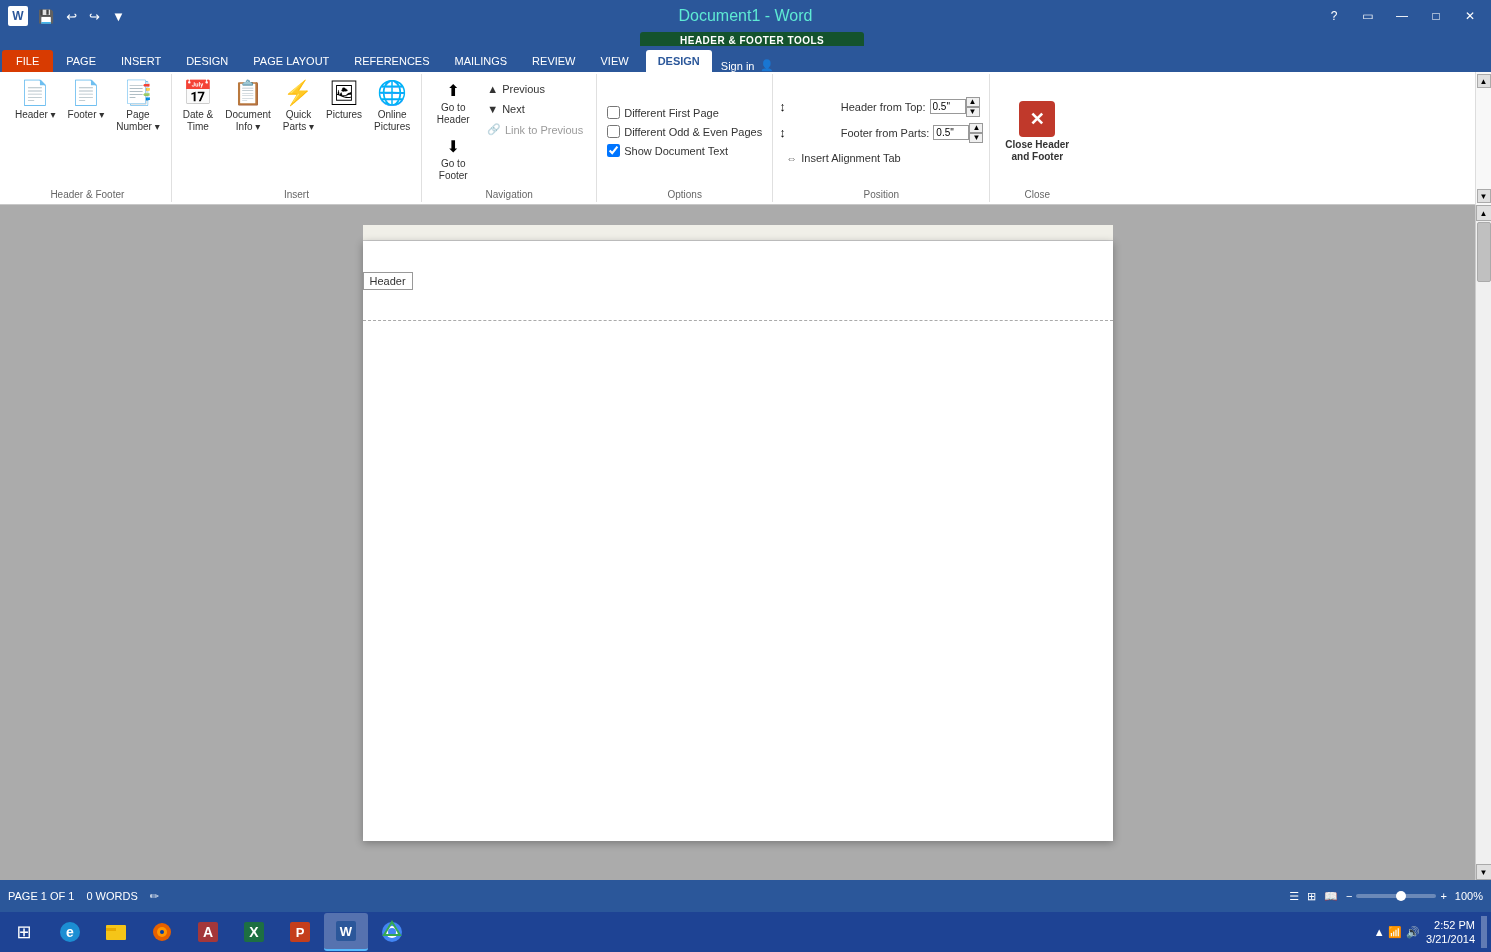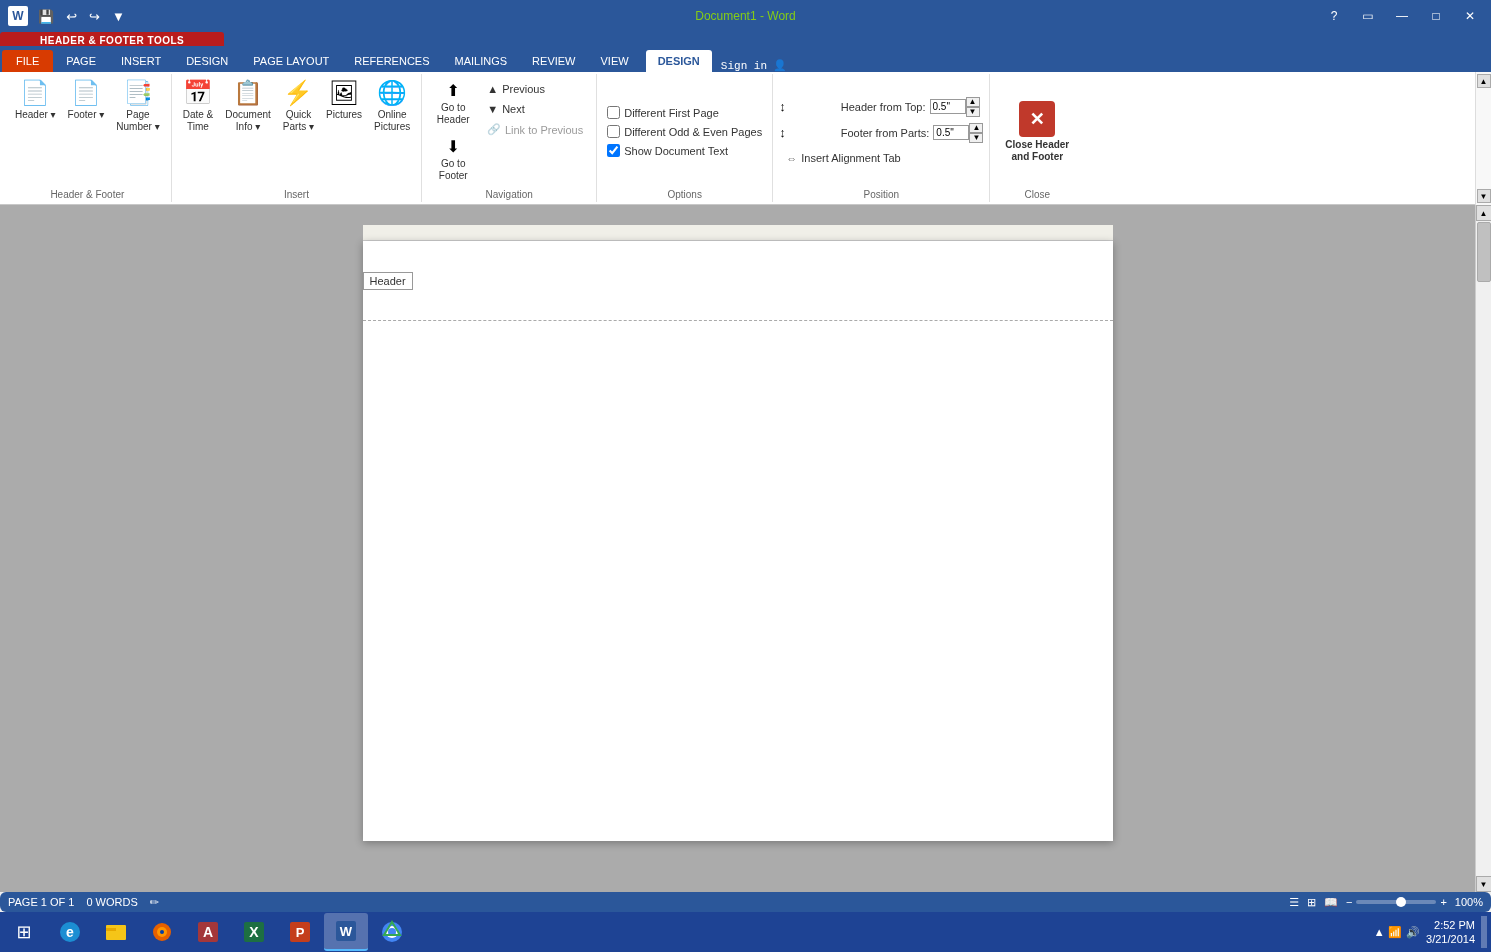--- a/index.html
+++ b/index.html
@@ -10,21 +10,21 @@
       background: #2b579a;
       height: 32px;
       display: flex;
       align-items: center;
       justify-content: space-between;
       padding: 0 8px;
       color: white;
       flex-shrink: 0;
     }
     .title-bar-left { display: flex; align-items: center; gap: 6px; }
-    .title-bar-center { font-size: 12px; color: #84cc16; position: absolute; left: 50%; transform: translateX(-50%); }
+    .title-bar-center { font-size: 16px; color: #5eead4; position: absolute; left: 50%; transform: translateX(-50%); }
     .title-bar-right { display: flex; align-items: center; gap: 8px; }
     .word-logo { width: 20px; height: 20px; background: #fff; color: #2b579a; font-weight: bold; font-size: 12px; display: flex; align-items: center; justify-content: center; border-radius: 2px; }
     .quick-access { display: flex; gap: 4px; align-items: center; }
     .quick-btn { background: none; border: none; color: white; cursor: pointer; padding: 2px 4px; font-size: 13px; }
     .tb-ctrl { background: none; border: none; color: white; width: 26px; height: 26px; cursor: pointer; font-size: 12px; display: flex; align-items: center; justify-content: center; }
 
     
     .ribbon-tabs {
       background: #2b579a;
       display: flex;
@@ -36,21 +36,21 @@
     .ribbon-tab {
       padding: 5px 12px;
       color: white;
       cursor: pointer;
       font-size: 11px;
       border-radius: 3px 3px 0 0;
       margin-right: 1px;
     }
     .ribbon-tab.active { background: #ffffff; color: #2b579a; font-weight: bold; }
     .ribbon-tab.file-tab { background: #d83b01; color: white; padding: 5px 14px; }
-    .signin-area { color: white; font-size: 11px; display: flex; align-items: flex-end; padding: 0 8px; font-family: Liberation Mono, monospace; }
+    .signin-area { color: white; font-size: 11px; display: flex; align-items: flex-end; padding: 0 8px; }
 
     
     .ribbon {
       background: #ffffff;
       border-bottom: 1px solid #c8c8c8;
       display: flex;
       align-items: stretch;
       padding: 2px 4px;
       min-height: 90px;
       flex-shrink: 0;
@@ -167,28 +167,27 @@
       padding: 2px 6px;
       font-size: 11px;
       color: #333;
       margin-left: 0;
     }
     .doc-body { padding: 20px 15px; min-height: 520px; }
 
     
     .status-bar {
       background: #2b579a;
-      height: 20px;
+      height: 32px;
       display: flex;
       align-items: center;
       padding: 0 8px;
       color: white;
       font-size: 11px;
       flex-shrink: 0;
-      border-radius: 6px;
     }
     .status-left { display: flex; gap: 12px; align-items: center; }
     .status-right { margin-left: auto; display: flex; gap: 8px; align-items: center; }
     .zoom-slider { display: flex; align-items: center; gap: 4px; }
     .zoom-track { width: 80px; height: 4px; background: rgba(255,255,255,0.3); position: relative; border-radius: 2px; }
     .zoom-thumb { position: absolute; width: 10px; height: 10px; background: white; border-radius: 50%; top: -3px; left: 50%; }
 
     
     .taskbar {
       background: #1e4394;
@@ -235,21 +234,21 @@
   <div class="title-bar-right">
     <button class="tb-ctrl">?</button>
     <button class="tb-ctrl">▭</button>
     <button class="tb-ctrl">—</button>
     <button class="tb-ctrl">□</button>
     <button class="tb-ctrl close">✕</button>
   </div>
 </div>
 
 <div style="background:#2b579a; display:flex; align-items:flex-end; flex-shrink:0;">
-  <div style="background:#b91c1c; color:white; font-size:10px; padding:3px 40px 0 40px; border-radius:3px 3px 0 0; font-weight:bold; letter-spacing:0.5px;">HEADER &amp; FOOTER TOOLS</div>
+  <div style="margin-left:640px; background:#14532d; color:white; font-size:10px; padding:3px 40px 0 40px; border-radius:3px 3px 0 0; font-weight:bold; letter-spacing:0.5px;">HEADER &amp; FOOTER TOOLS</div>
 </div>
 
 <div class="ribbon-tabs" style="height:26px;">
   <div class="ribbon-tab file-tab">FILE</div>
   <div class="ribbon-tab">PAGE</div>
   <div class="ribbon-tab">INSERT</div>
   <div class="ribbon-tab">DESIGN</div>
   <div class="ribbon-tab">PAGE LAYOUT</div>
   <div class="ribbon-tab">REFERENCES</div>
   <div class="ribbon-tab">MAILINGS</div>

